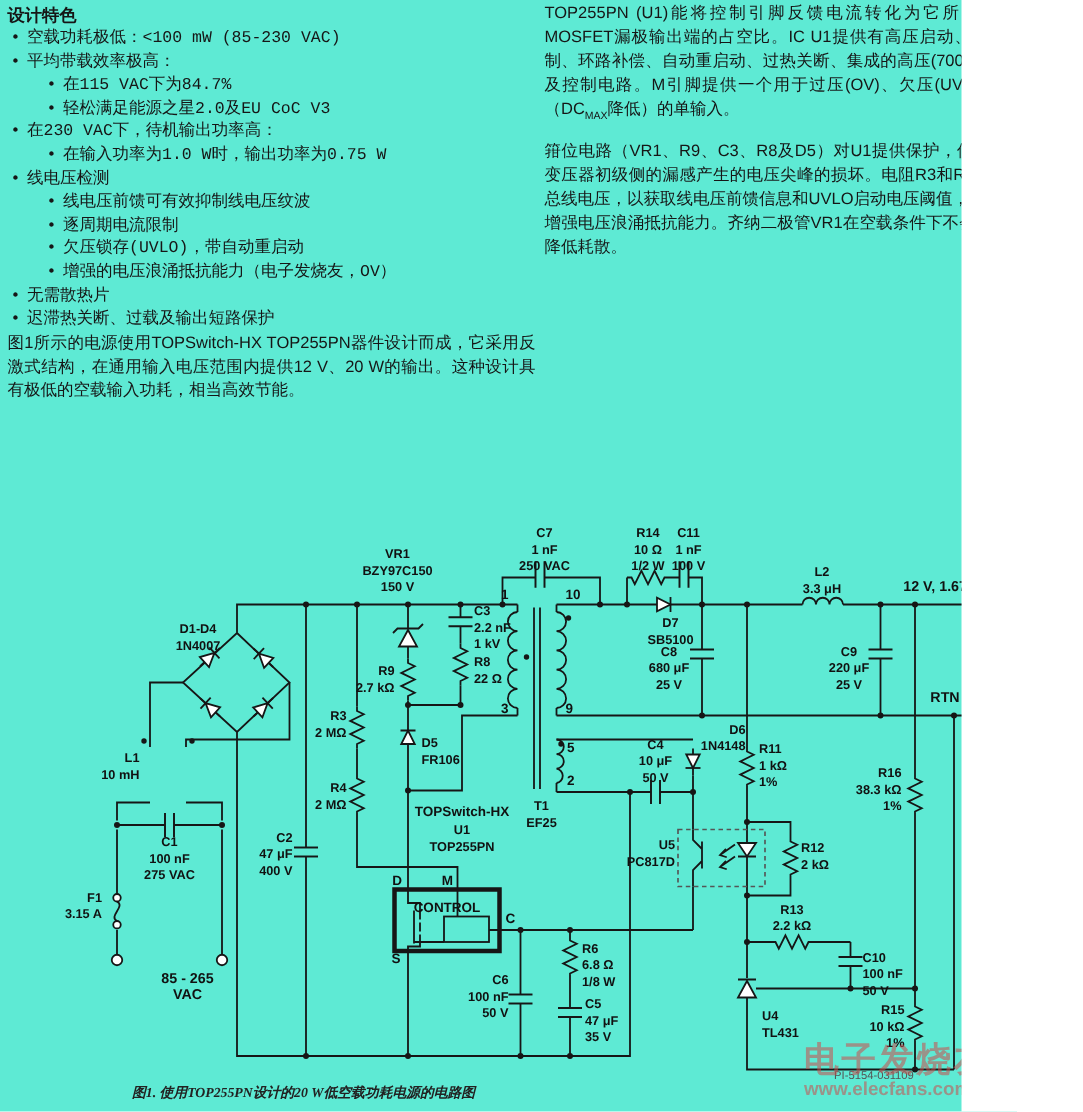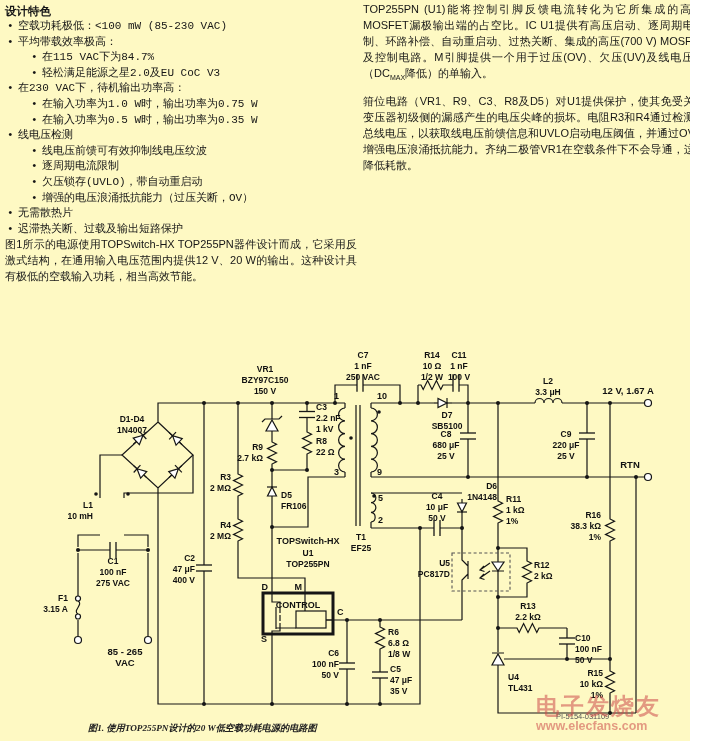--- a/index.html
+++ b/index.html
@@ -1,16 +1,16 @@
 <!DOCTYPE html>
 <html><head>
 <meta charset="utf-8">
 <style>
   html,body{margin:0;padding:0;background:#fff;}
-  .page{position:relative;width:690px;height:741px;background:#fef9c3;overflow:hidden;
+  .page{position:relative;width:641px;height:741px;background:#5eead4;overflow:hidden;
         font-family:"Liberation Sans","DejaVu Sans",sans-serif;color:#161616;}
   .col-left{position:absolute;left:5px;top:3px;width:352px;}
   .col-right{position:absolute;left:363px;top:1px;width:354px;}
   .h{font-size:11.5px;font-weight:bold;line-height:16px;}
   .h2{margin-top:7px;}
   .li{position:relative;padding-left:13px;font-size:11px;line-height:15.6px;font-family:Liberation Mono, monospace;}
   .li:before{content:"\2022";position:absolute;left:2px;}
   .li.lv2{margin-left:24px;}
   .para{font-size:11px;line-height:15.8px;text-align:justify;}
   .col-right .para{line-height:16px;margin:0 0 7px 0;}
@@ -37,26 +37,25 @@
 <div class="page">
 
   <div class="col-left">
     <div class="h">设计特色</div>
     <div class="li lv1">空载功耗极低：&lt;100 mW (85-230 VAC)</div>
     <div class="li lv1">平均带载效率极高：</div>
     <div class="li lv2">在115 VAC下为84.7%</div>
     <div class="li lv2">轻松满足能源之星2.0及EU CoC V3</div>
     <div class="li lv1">在230 VAC下，待机输出功率高：</div>
     <div class="li lv2">在输入功率为1.0 W时，输出功率为0.75 W</div>
-    <div class="li lv2">在输入功率为0.5 W时，输出功率为0.35 W</div>
     <div class="li lv1">线电压检测</div>
     <div class="li lv2">线电压前馈可有效抑制线电压纹波</div>
     <div class="li lv2">逐周期电流限制</div>
     <div class="li lv2">欠压锁存(UVLO)，带自动重启动</div>
-    <div class="li lv2">增强的电压浪涌抵抗能力（过压关断，OV）</div>
+    <div class="li lv2">增强的电压浪涌抵抗能力（电子发烧友，OV）</div>
     <div class="li lv1">无需散热片</div>
     <div class="li lv1">迟滞热关断、过载及输出短路保护</div>
     <div class="para">图1所示的电源使用TOPSwitch-HX TOP255PN器件设计而成，它采用反激式结构，在通用输入电压范围内提供12 V、20 W的输出。这种设计具有极低的空载输入功耗，相当高效节能。</div>
   </div>
 
   <div class="col-right">
     <div class="para"><span>TOP255PN (U1)能将控制引脚反馈电流转化为它所集成的高功率MOSFET漏极输出端的占空比。IC U1提供有高压启动、逐周期电流限制、环路补偿、自动重启动、过热关断、集成的高压(700 V) MOSFET以及控制电路。M引脚提供一个用于过压(OV)、欠压(UV)及线电压前馈（DC</span><sub>MAX</sub><span>降低）的单输入。</span></div>
     <div class="para">箝位电路（VR1、R9、C3、R8及D5）对U1提供保护，使其免受关断时变压器初级侧的漏感产生的电压尖峰的损坏。电阻R3和R4通过检测直流总线电压，以获取线电压前馈信息和UVLO启动电压阈值，并通过OV关断增强电压浪涌抵抗能力。齐纳二极管VR1在空载条件下不会导通，这样可降低耗散。</div>
   </div>
 

